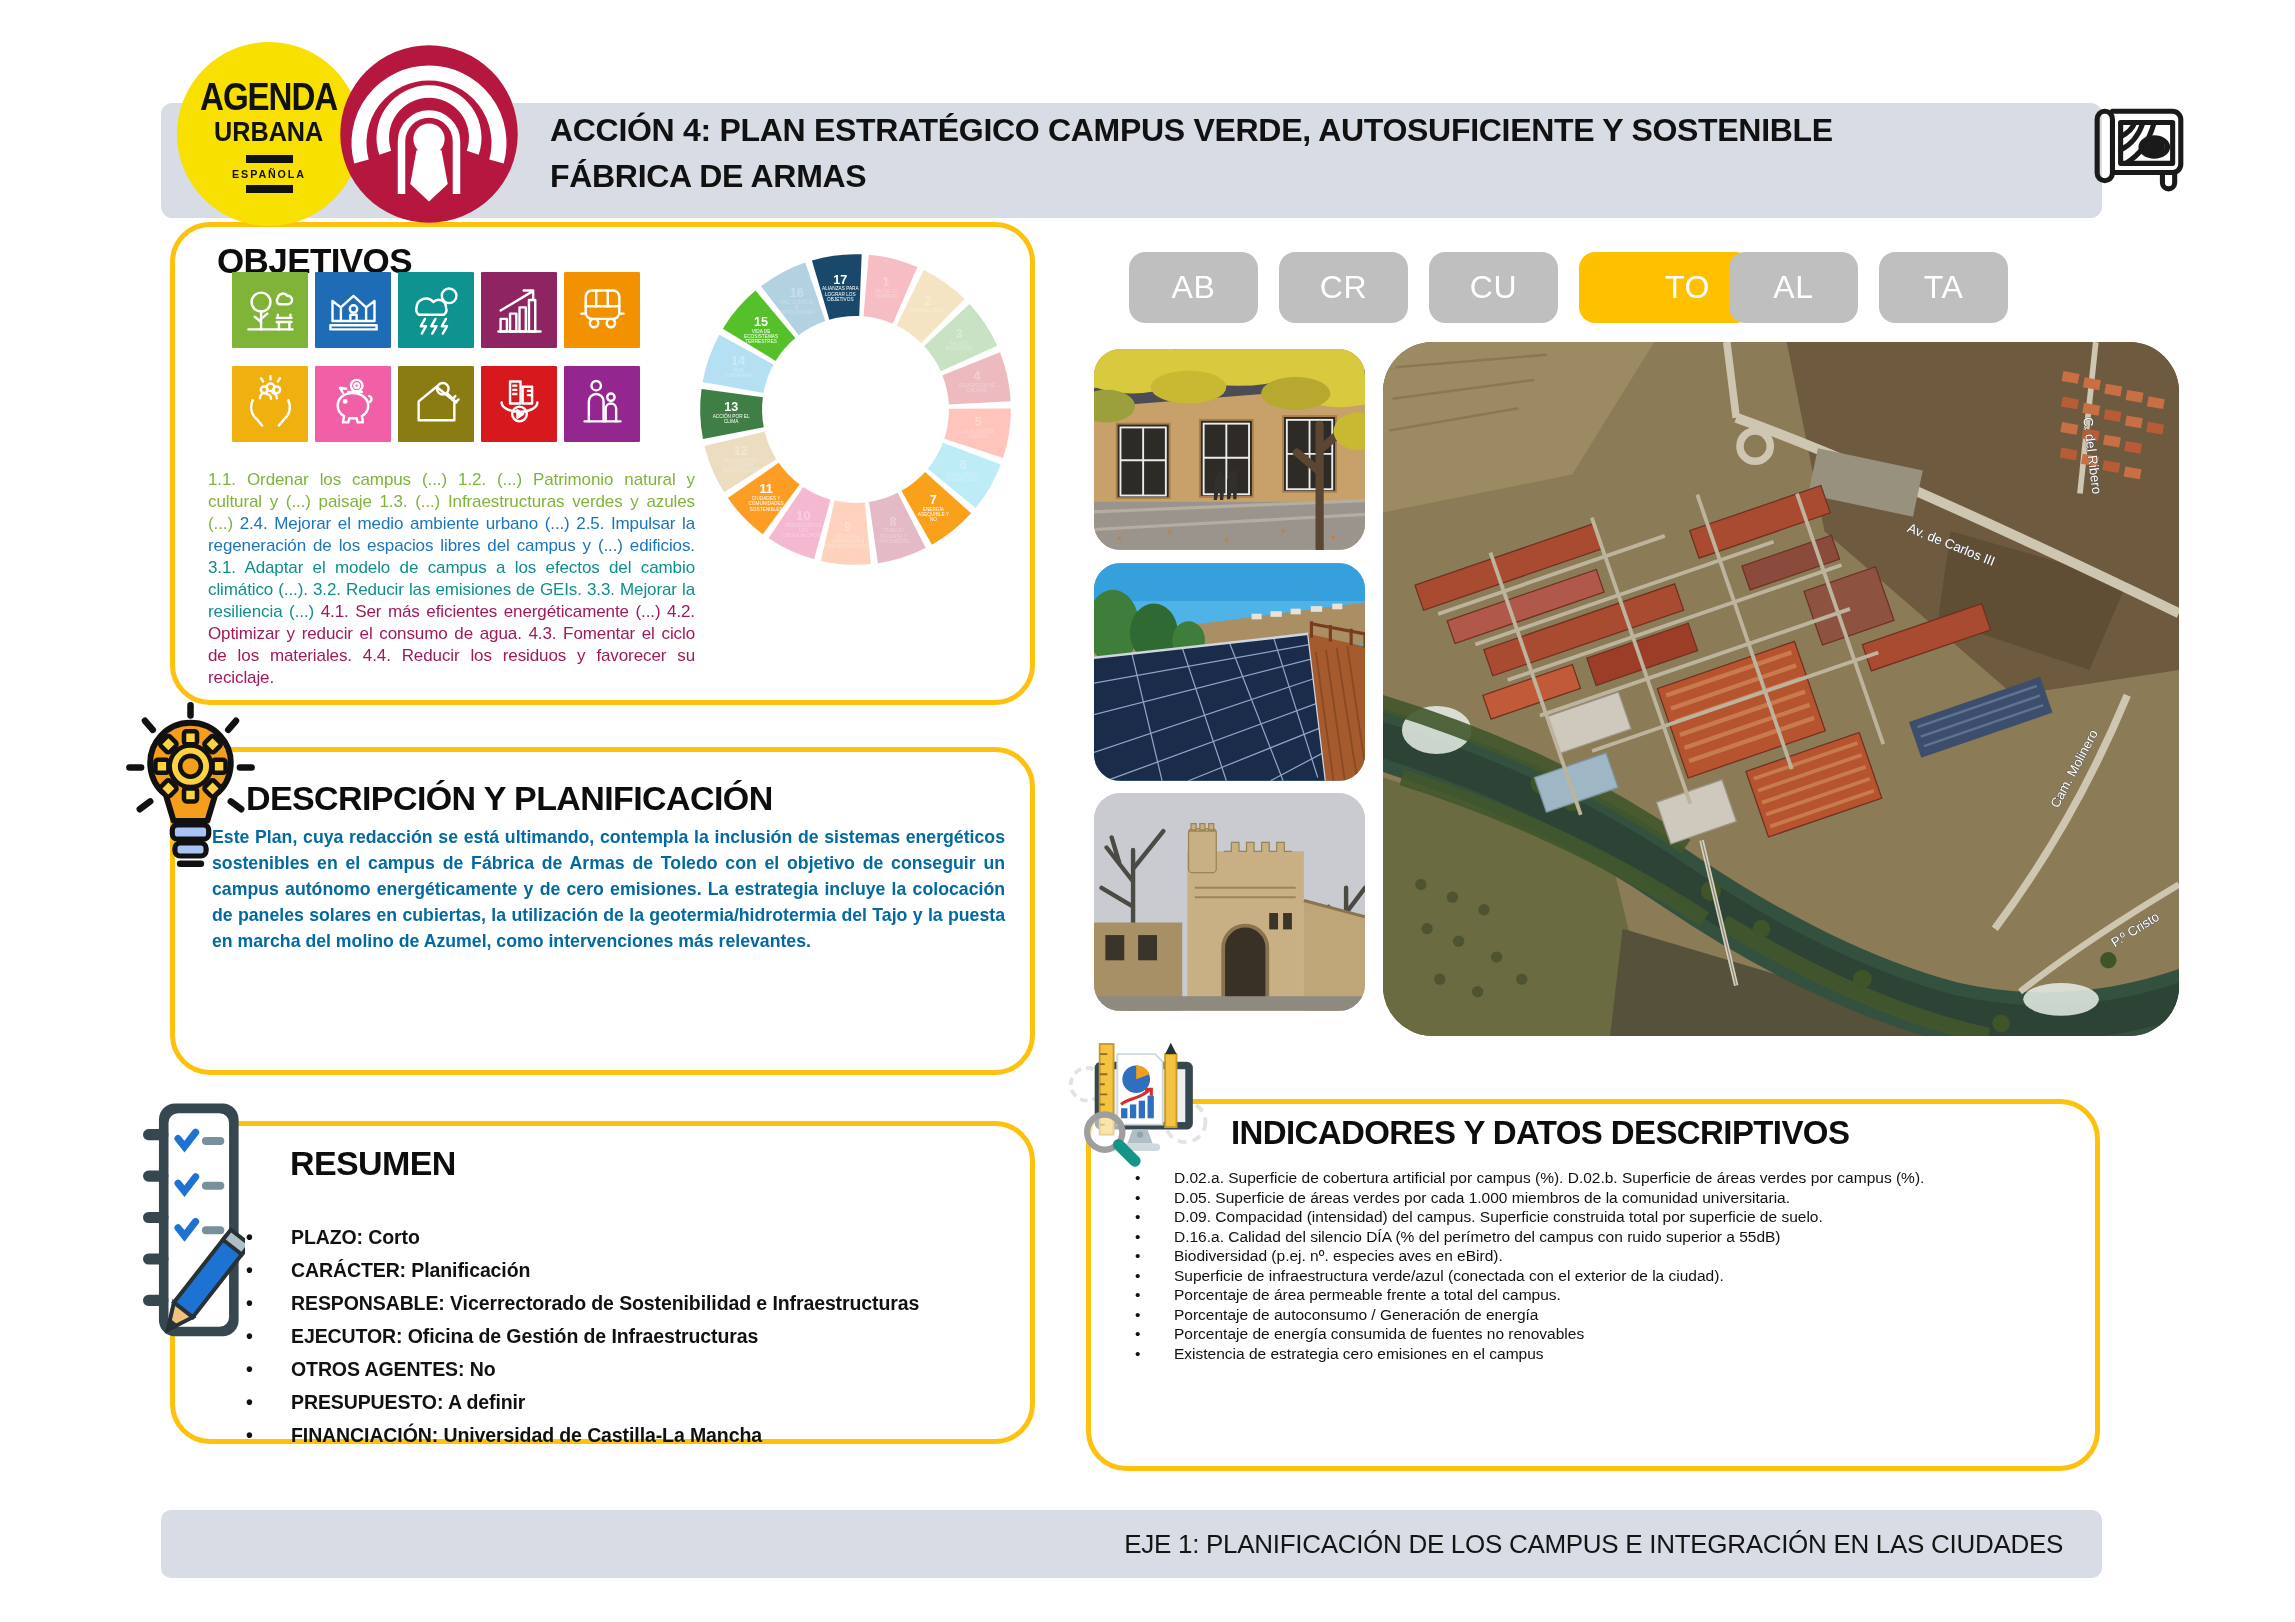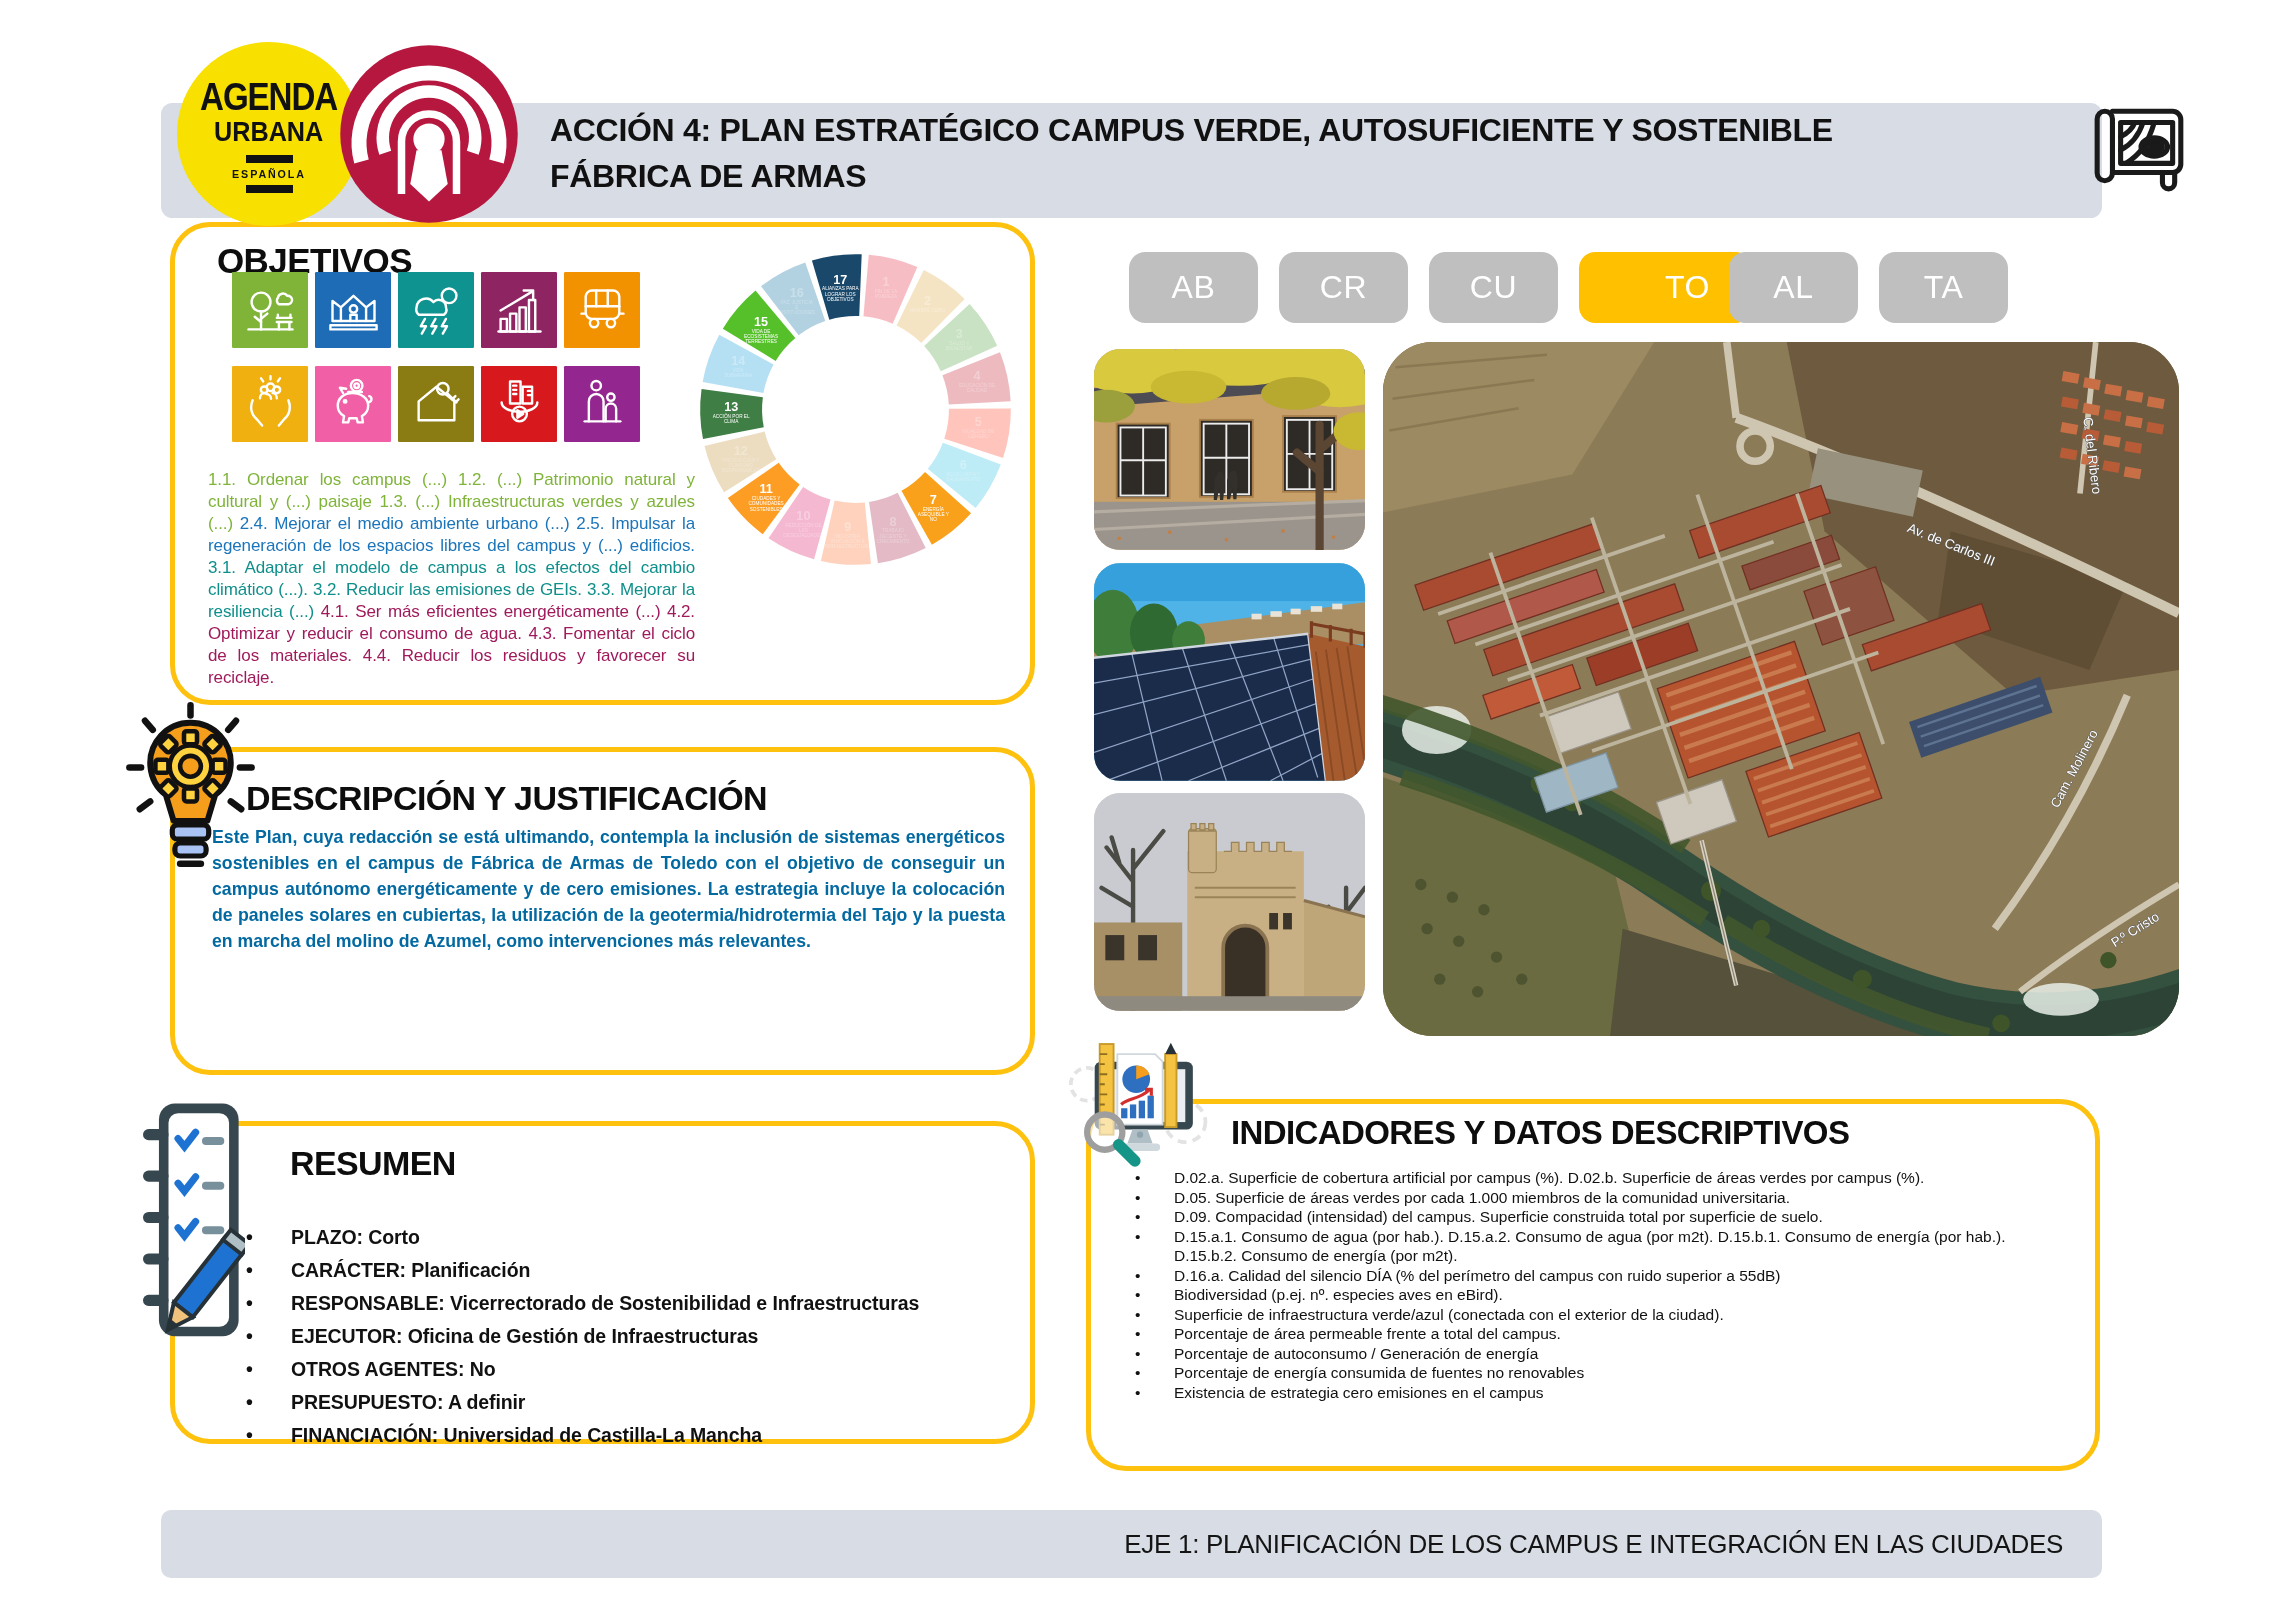--- a/index.html
+++ b/index.html
@@ -541,21 +541,21 @@
       <g id="map-labels" font-family="Liberation Sans, sans-serif" font-size="21" fill="#ffffff" style="paint-order:stroke" stroke="#555" stroke-width="1.5">
           <text x="830" y="300" transform="rotate(22 830 300)">Av. de Carlos III</text>
           <text x="1070" y="740" transform="rotate(-62 1070 740)">Cam. Molinero</text>
           <text x="1160" y="960" transform="rotate(-32 1160 960)">P.º Cristo</text>
           <text x="1110" y="120" transform="rotate(83 1110 120)">C. del Ribero</text>
         </g>
     </svg>
   </figure>
 
   <section class="panel" id="p-descripcion">
-    <h2 class="sec-title" id="descripcion-title" style="margin:0;">DESCRIPCIÓN Y JUSTIFICACIÓN</h2>
+    <h2 class="sec-title" id="descripcion-title" style="margin:0;">DESCRIPCIÓN Y PLANIFICACIÓN</h2>
     <p id="descripcion-body" style="margin:0;">Este Plan, cuya redacción se está ultimando, contempla la inclusión de sistemas energéticos sostenibles en el campus de Fábrica de Armas de Toledo con el objetivo de conseguir un campus autónomo energéticamente y de cero emisiones. La estrategia incluye la colocación de paneles solares en cubiertas, la utilización de la geotermia/hidrotermia del Tajo y la puesta en marcha del molino de Azumel, como intervenciones más relevantes.</p>
   </section>
 
   <div class="corner-icon" id="icon-bulb">
     <svg viewBox="0 0 110 135">
       <g stroke="#111" stroke-width="5" stroke-linecap="round">
         <path d="M55 4 V12"></path>
           <path d="M20 16 L26 23"></path>
           <path d="M90 16 L84 23"></path>
         <path d="M8 52 H17"></path>
@@ -626,21 +626,20 @@
       </g>
     </svg>
   </div>
 
   <section class="panel" id="p-indicadores">
     <h2 class="sec-title" id="indicadores-title" style="margin:0;">INDICADORES Y DATOS DESCRIPTIVOS</h2>
     <ul class="blist" id="indicadores-list">
         <li>D.02.a. Superficie de cobertura artificial por campus (%). D.02.b. Superficie de áreas verdes por campus (%).</li>
         <li>D.05. Superficie de áreas verdes por cada 1.000 miembros de la comunidad universitaria.</li>
         <li>D.09. Compacidad (intensidad) del campus. Superficie construida total por superficie de suelo.</li>
-        <li>D.15.a.1. Consumo de agua (por hab.). D.15.a.2. Consumo de agua (por m2t). D.15.b.1. Consumo de energía (por hab.). D.15.b.2. Consumo de energía (por m2t).</li>
         <li>D.16.a. Calidad del silencio DÍA (% del perímetro del campus con ruido superior a 55dB)</li>
         <li>Biodiversidad (p.ej. nº. especies aves en eBird).</li>
         <li>Superficie de infraestructura verde/azul (conectada con el exterior de la ciudad).</li>
         <li>Porcentaje de área permeable frente a total del campus.</li>
         <li>Porcentaje de autoconsumo / Generación de energía</li>
         <li>Porcentaje de energía consumida de fuentes no renovables</li>
         <li>Existencia de estrategia cero emisiones en el campus</li>
       </ul>
   </section>
 

